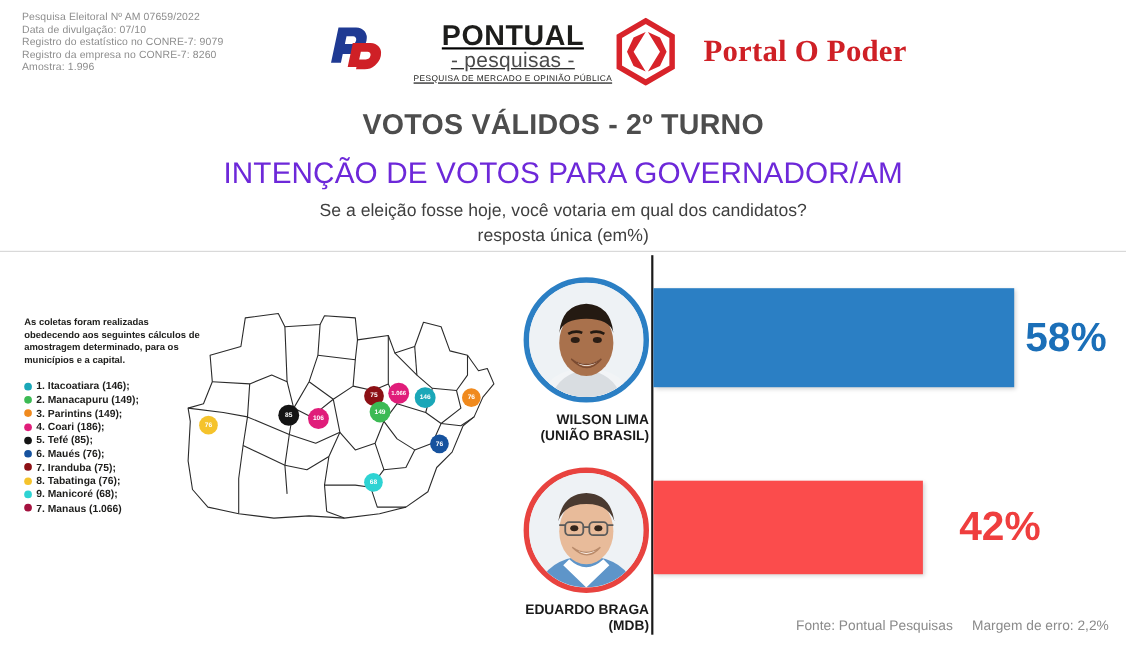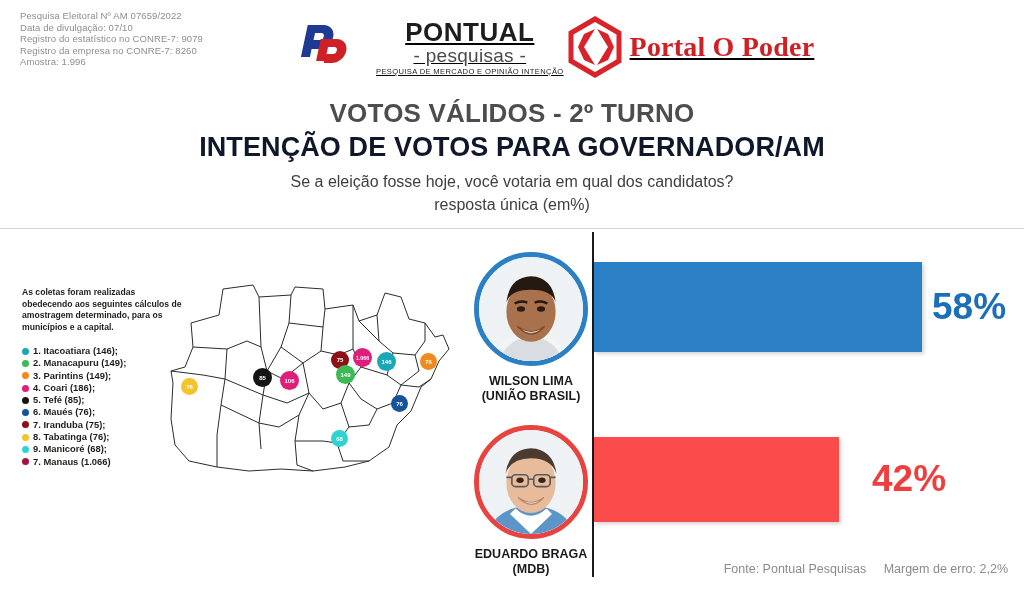--- a/index.html
+++ b/index.html
@@ -39,39 +39,39 @@
     font-size: 26px; font-weight: bold; letter-spacing: .5px;
     color: #1d1d1b; font-family: "Liberation Sans", sans-serif;
   }
   .pm-sub {
     font-size: 19px; color: #4a4a4a; margin-top: 1px; letter-spacing: .3px;
   }
   .pm-tag {
     font-size: 7.6px; color: #1d1d1b; margin-top: 3px;
     letter-spacing: .35px; white-space: nowrap;
   }
-  .logo-poder { display: flex; align-items: center; gap: 4px; text-decoration: underline; }
+  .logo-poder { display: flex; align-items: center; gap: 21px; }
   .pp-mark { width: 62px; height: 62px; flex: none; }
   .pp-name {
     font-family: "Liberation Serif", serif;
     font-size: 28px; font-weight: bold; color: #cf2026;
     white-space: nowrap; letter-spacing: .2px;
   }
 
   .title-wrap {
     position: absolute; left: 0; top: 98px; width: 1024px;
     text-align: center;
   }
   .t1 {
     font-size: 26px; font-weight: bold; color: #4d4d4d;
     letter-spacing: .2px; line-height: 30px;
   }
   .t2 {
-    font-size: 27px; font-weight: bold; color: #0f172a;
-    letter-spacing: .1px; line-height: 34px; margin-top: 2px;
+    font-size: 27px; font-weight: normal; color: #6d28d9;
+    letter-spacing: .1px; line-height: 34px; margin-top: 12px;
   }
   .t3 {
     font-size: 16px; color: #3f3f3f; line-height: 23px; margin-top: 6px;
   }
 
   .hrule {
     position: absolute; left: 0; top: 228px; width: 1024px; height: 1px;
     background: #d5d5d5;
   }
 
@@ -106,21 +106,21 @@
     box-shadow: 0 0 0 0 rgba(0,0,0,0);
   }
 
   
   .axis {
     position: absolute; left: 592px; top: 232px;
     width: 2px; height: 345px; background: #1a1a1a;
   }
   .cand {
     position: absolute;
-    display: flex; flex-direction: column; align-items: center;
+    display: flex; flex-direction: column; align-items: flex-end;
   }
   .cand-photo {
     width: 114px; height: 114px; border-radius: 50%;
     border: 5px solid #2b7fc4; overflow: hidden;
     background: #e9eef3; position: relative;
   }
   .cand-photo.red { border-color: #e8433f; }
   .cand-photo svg { display: block; width: 100%; height: 100%; }
   .cand-name {
     margin-top: 8px; text-align: center;
@@ -165,21 +165,21 @@
     <div class="logo-pontual">
       <svg class="pm-mark" viewBox="0 0 66 52">
         <g transform="skewX(-12)">
           <path d="M14 6 h16 a12 12 0 0 1 0 24 h-8 v-9 h7 a3.5 3.5 0 0 0 0-7 h-6 v24 h-9 z" fill="#1f3a93"></path>
           <path d="M30 20 h16 a12 12 0 0 1 0 24 h-8 v-9 h7 a3.5 3.5 0 0 0 0-7 h-6 v14 h-9 z" fill="#cf2026"></path>
         </g>
       </svg>
       <div class="pm-text">
         <div class="pm-name">PONTUAL</div>
         <div class="pm-sub">- pesquisas -</div>
-        <div class="pm-tag">PESQUISA DE MERCADO E OPINIÃO INTENÇÃO</div>
+        <div class="pm-tag">PESQUISA DE MERCADO E OPINIÃO PÚBLICA</div>
       </div>
     </div>
 
     <div class="logo-poder">
       <svg class="pp-mark" viewBox="0 0 62 62">
         <polygon points="31,3 55,17 55,45 31,59 7,45 7,17" fill="none" stroke="#d8232a" stroke-width="5"></polygon>
         <path d="M31 13 L20 31 L31 49 L20 44 L14 31 L20 18 Z" fill="#d8232a"></path>
         <path d="M33 13 L44 31 L33 49 L44 44 L50 31 L44 18 Z" fill="#d8232a"></path>
       </svg>
       <div class="pp-name">Portal O Poder</div>

